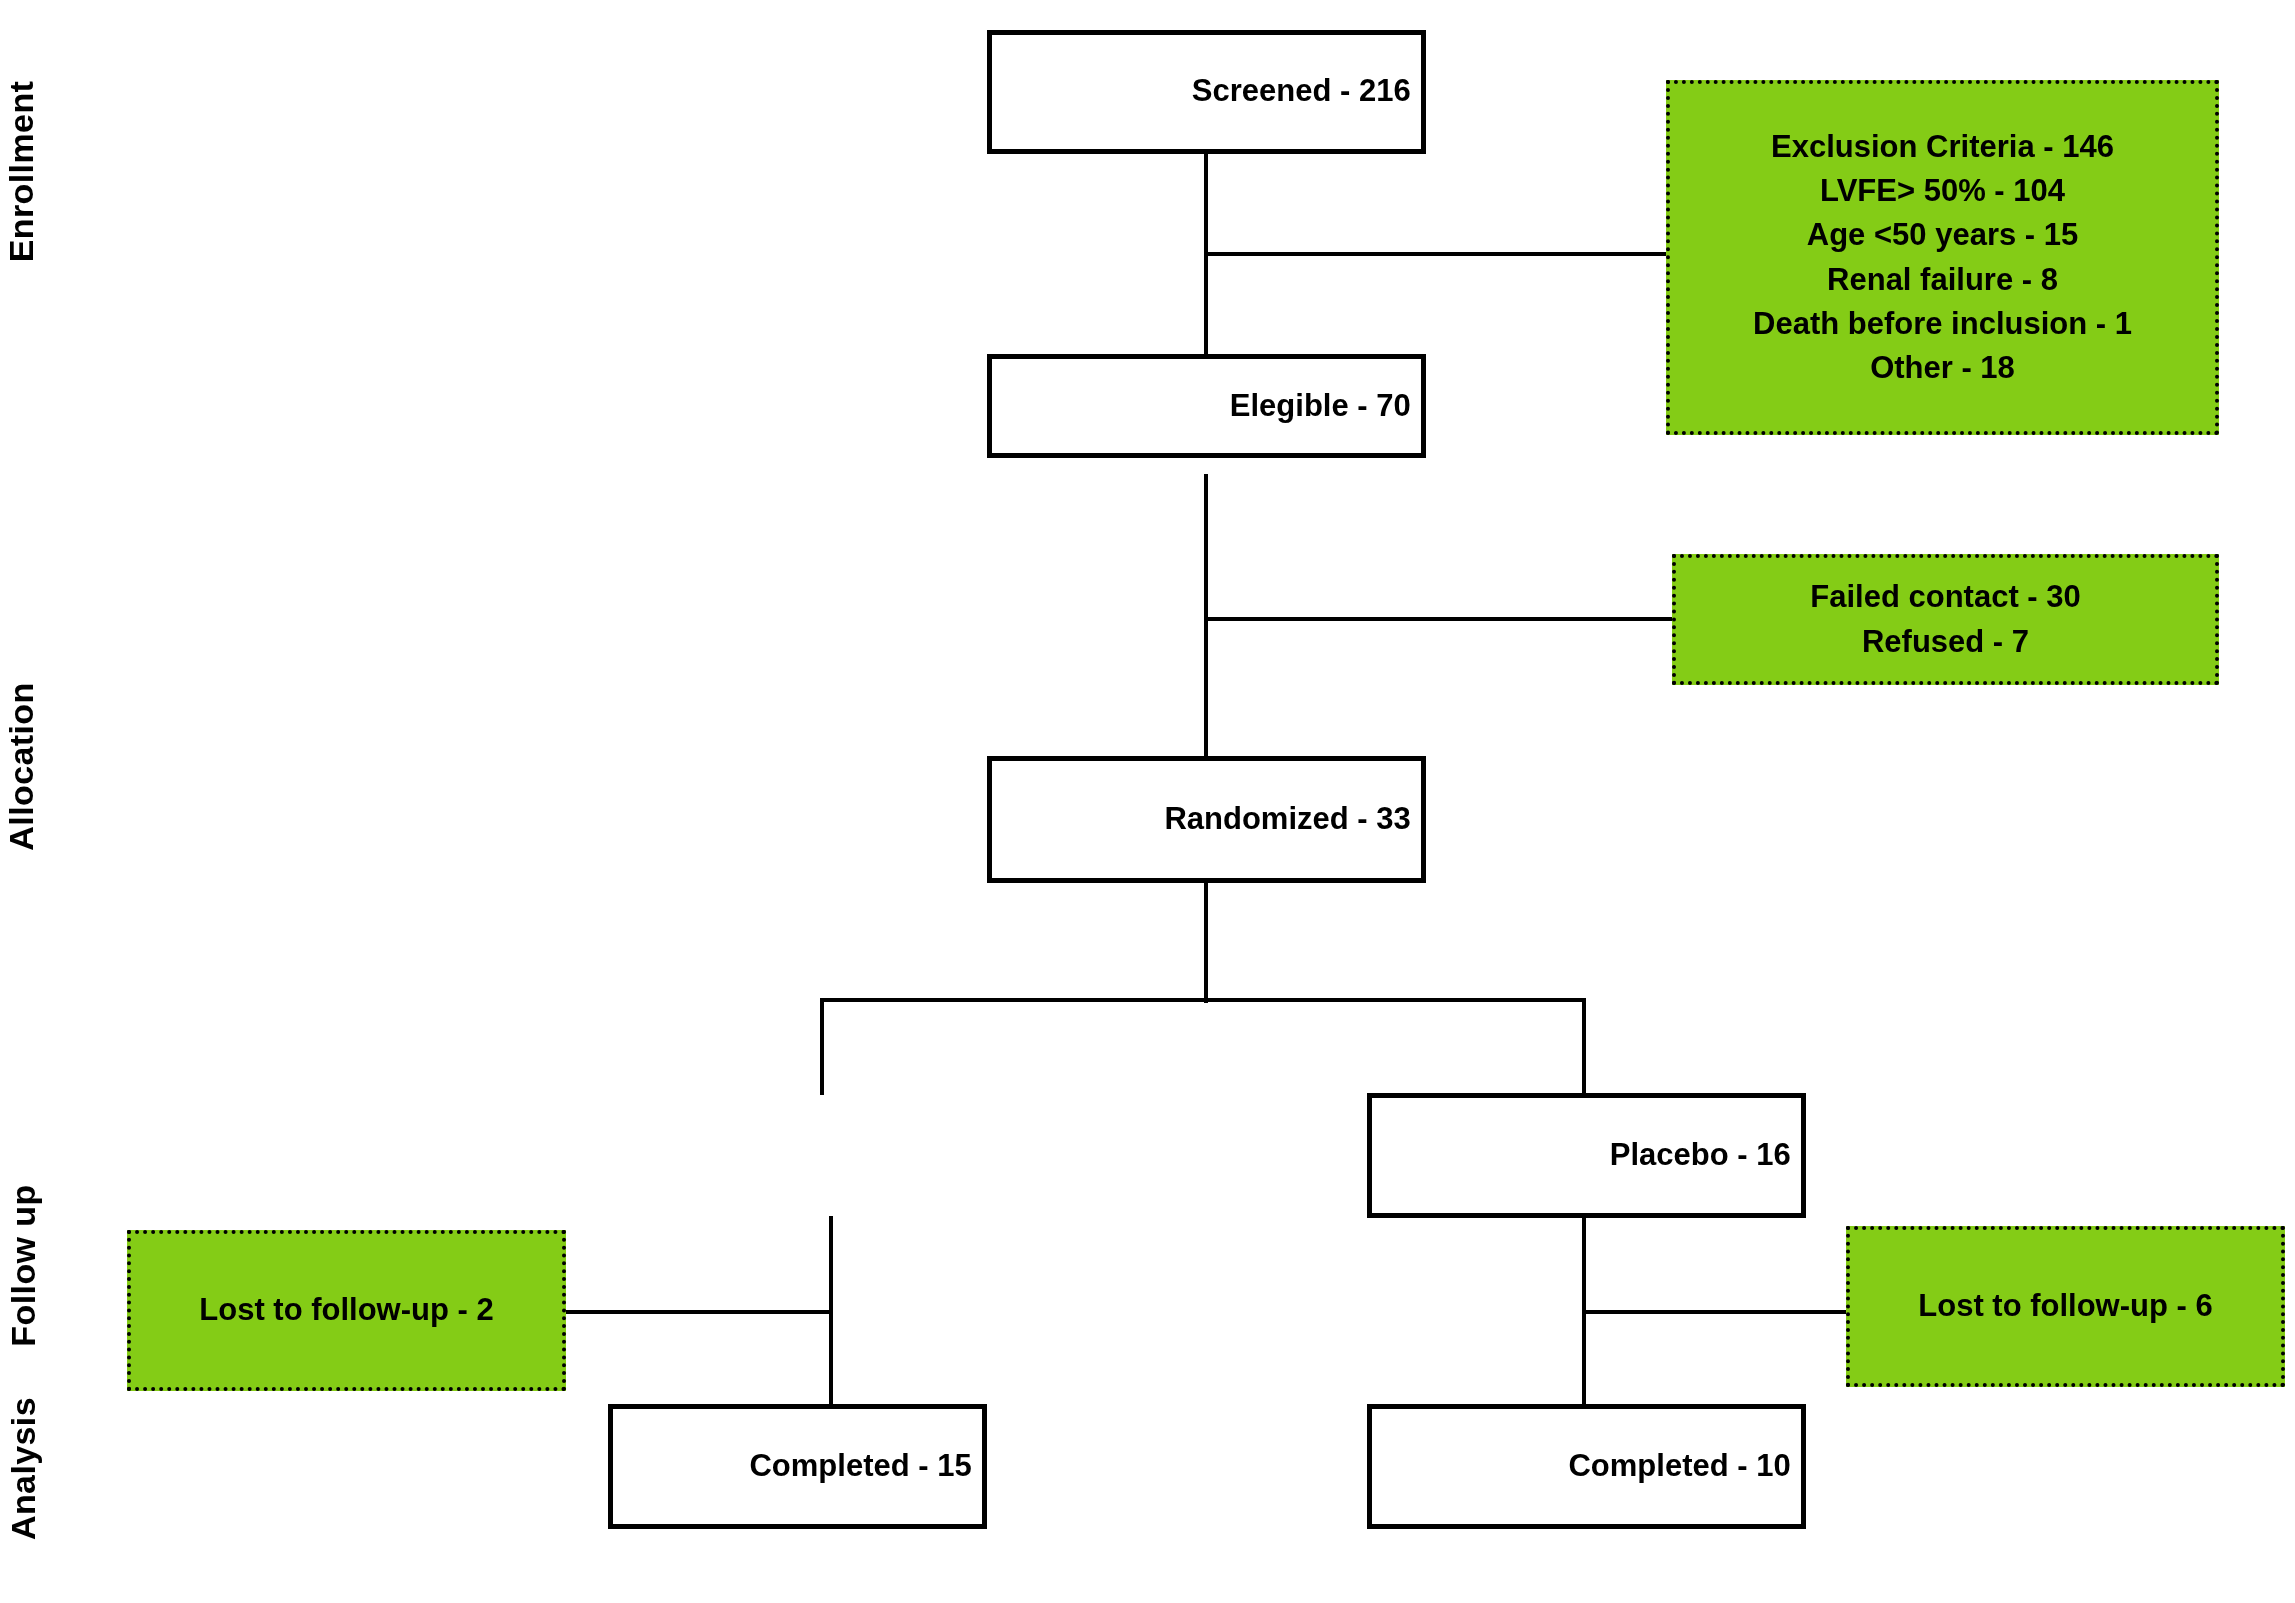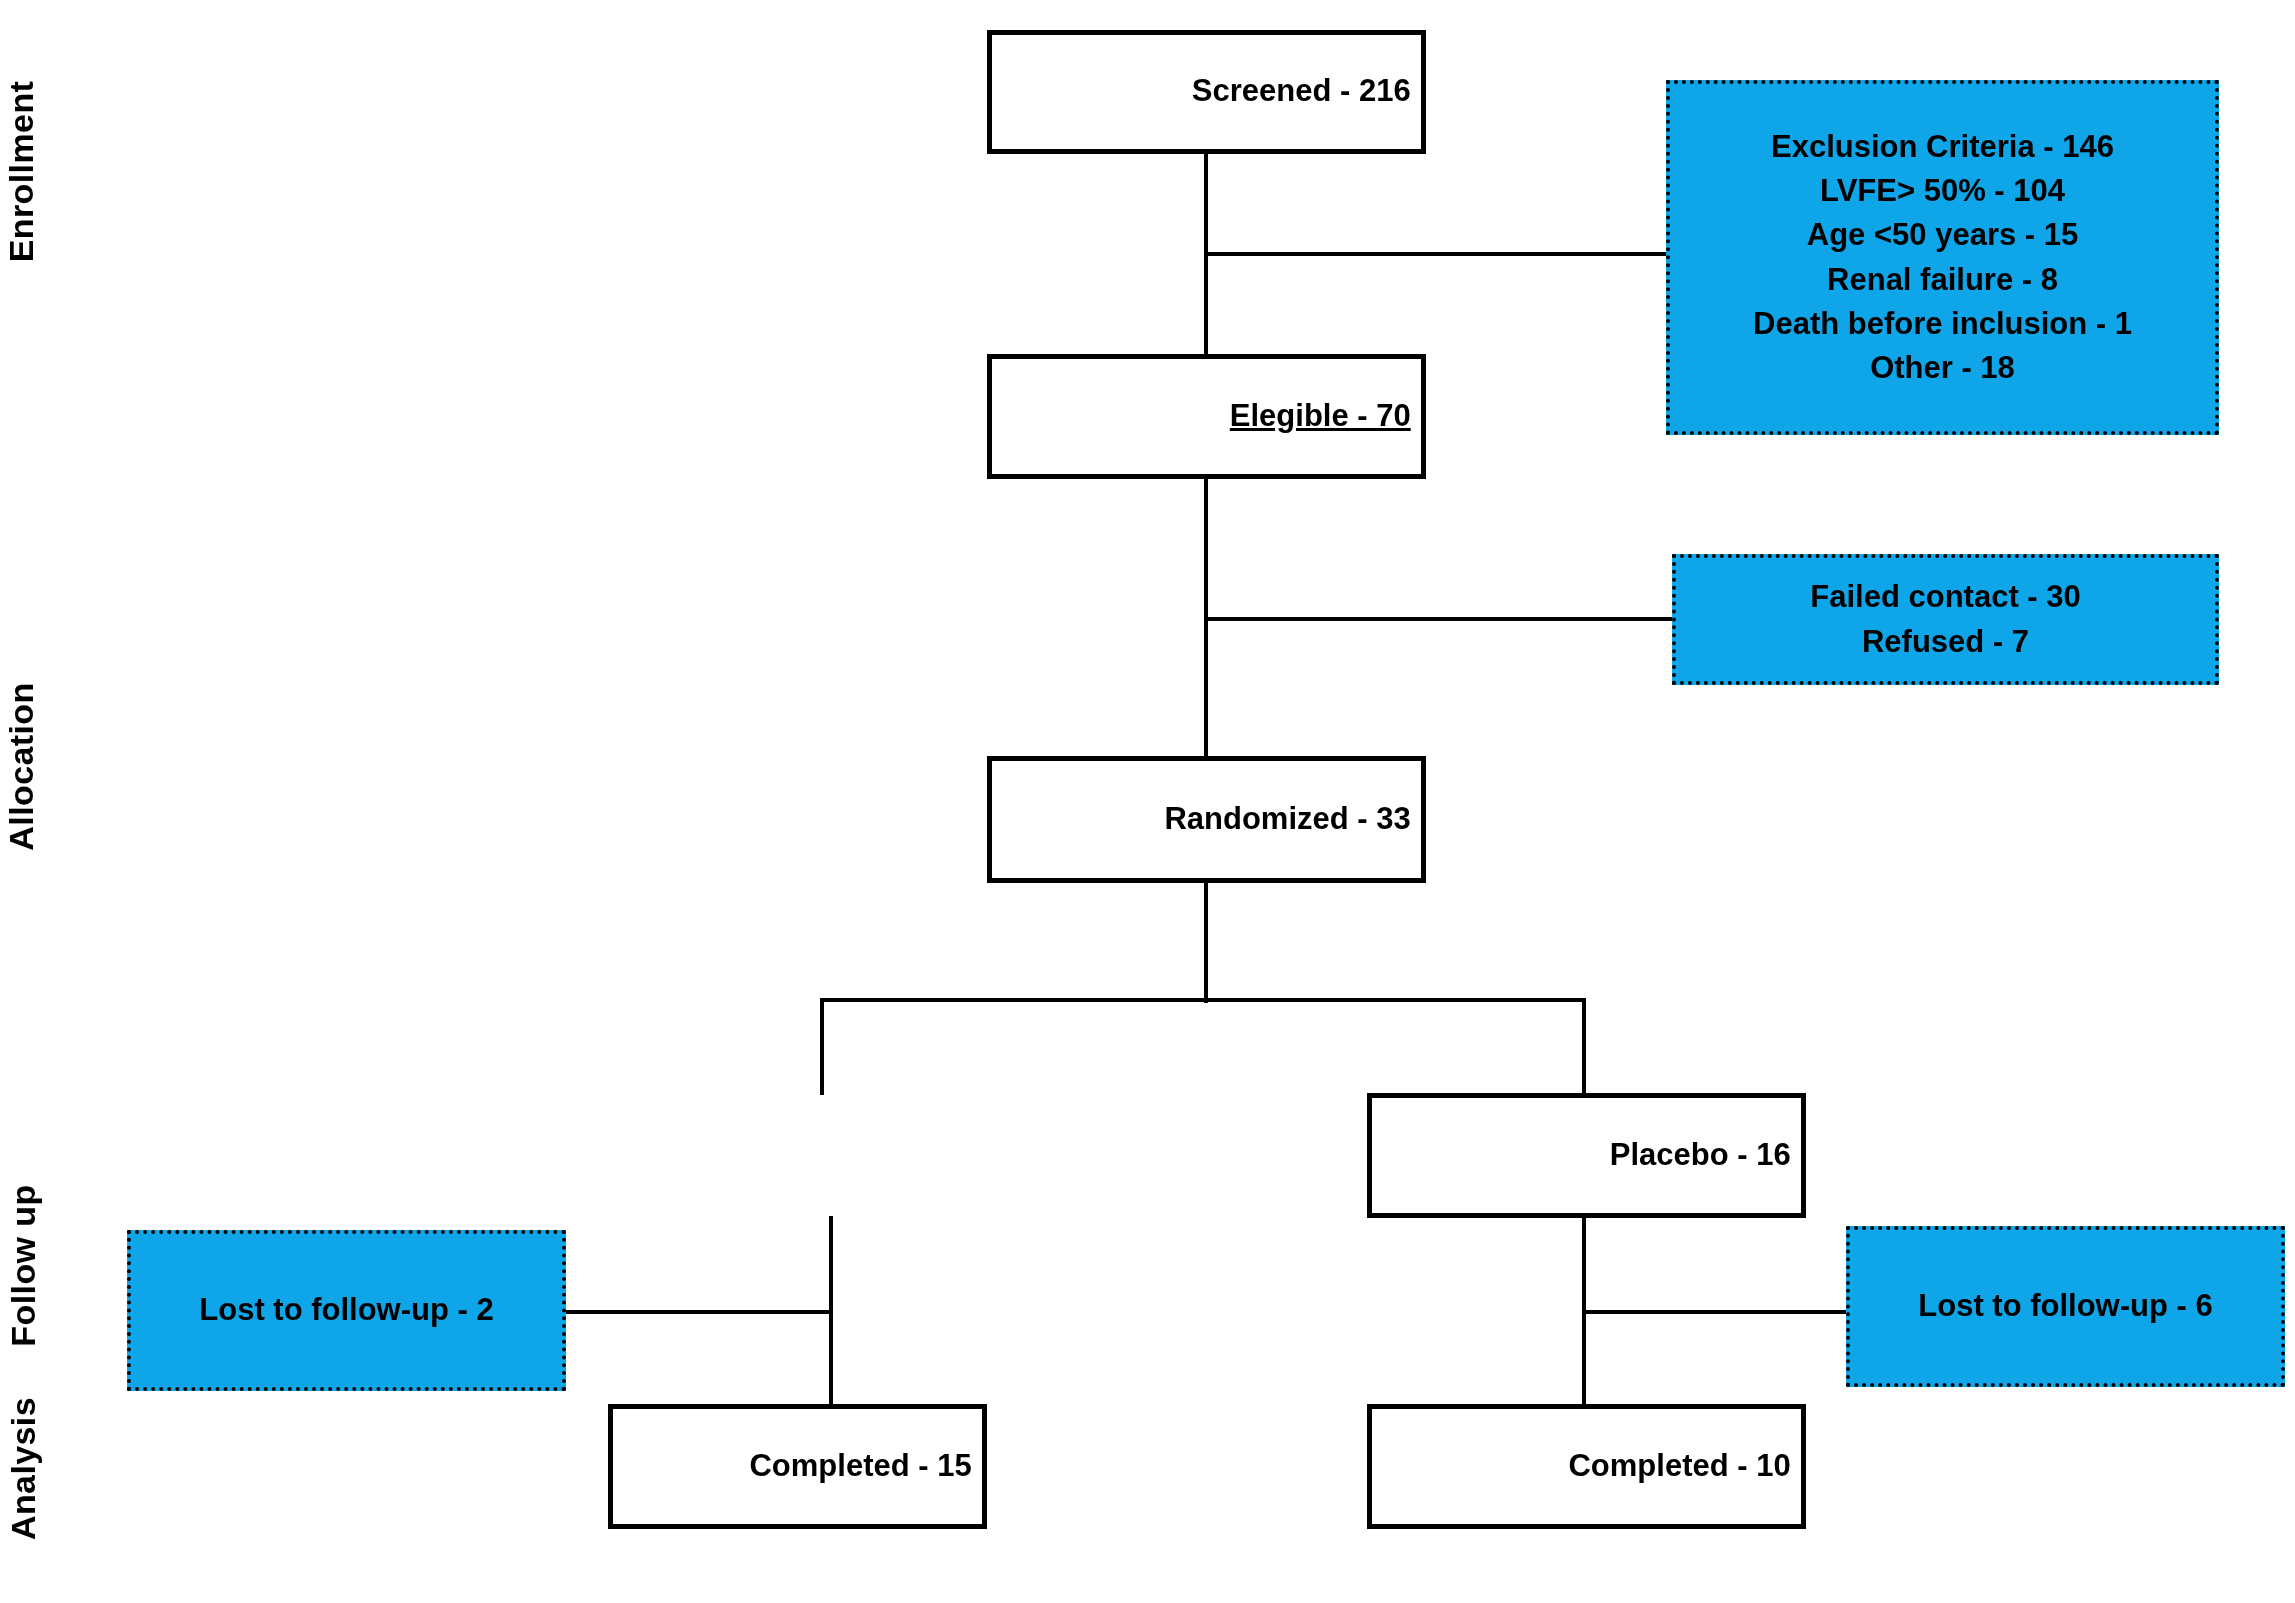--- a/index.html
+++ b/index.html
@@ -48,21 +48,21 @@
     font-size: 31px;
     line-height: 1.25;
     padding: 2.9px 10.3px;
   }
 
   
   .note {
     position: absolute;
     box-sizing: border-box;
     border: 4.4px dotted #000000;
-    background: #0ea5e9;
+    background: #84cc16;
     display: flex;
     flex-direction: column;
     align-items: center;
     justify-content: center;
     text-align: center;
     color: #000000;
     font-weight: bold;
     font-size: 31px;
     line-height: 1.42;
     padding: 4.4px 11.8px;
@@ -118,21 +118,21 @@
   <div class="hline" style="left:564px; top:1310px; width:269px;"></div>
 
   <div class="vline" style="left:1582px; top:1216px; height:193px;"></div>
 
   <div class="hline" style="left:1582px; top:1310px; width:267px;"></div>
 
   <div class="node" style="left:987px; top:29.5px; width:439px; height:124px;">
     <span>Screened - 216</span>
   </div>
 
-  <div class="node" style="left:987px; top:354px; width:439px; height:125px;text-decoration:underline;">
+  <div class="node" style="left:987px; top:354px; width:439px; height:104px;">
     <span>Elegible - 70</span>
   </div>
 
   <div class="node" style="left:987px; top:756px; width:439px; height:127px;padding-left:34px;">
     <span>Randomized - 33</span>
   </div>
 
 
   <div class="node" style="left:1367px; top:1093px; width:439px; height:125px;padding-left:28px;">
     <span>Placebo - 16</span>

